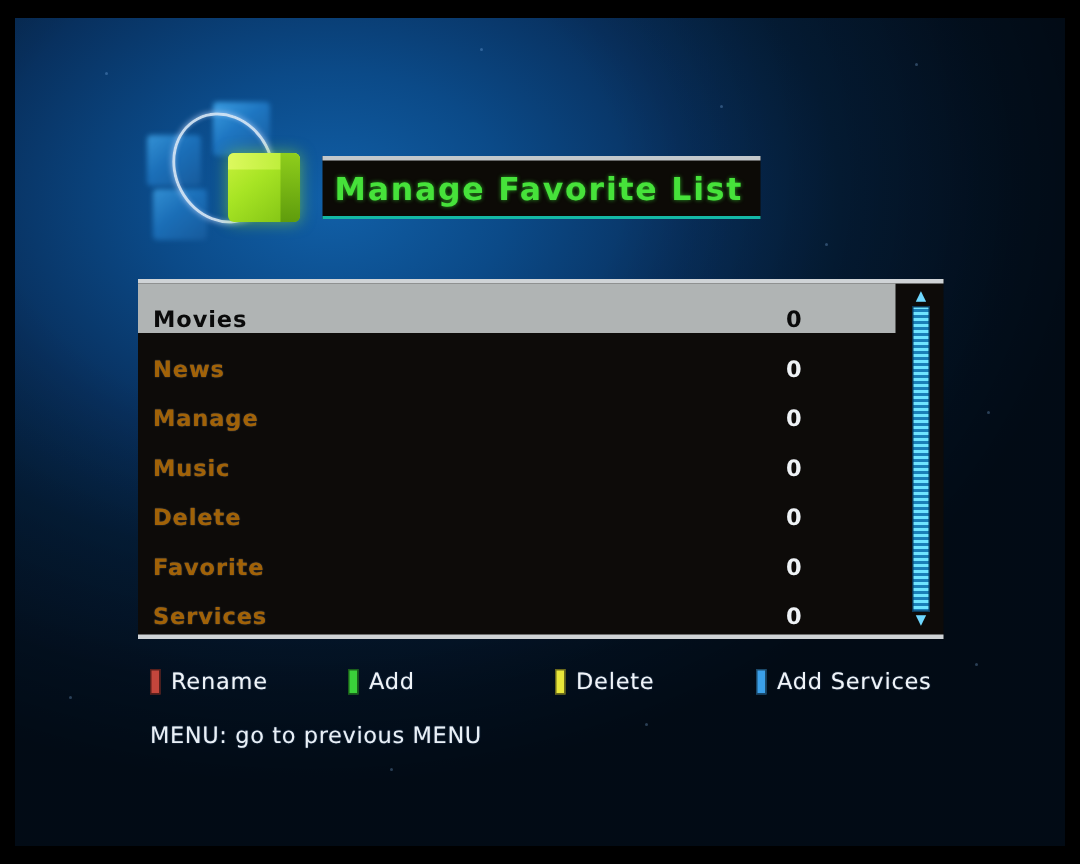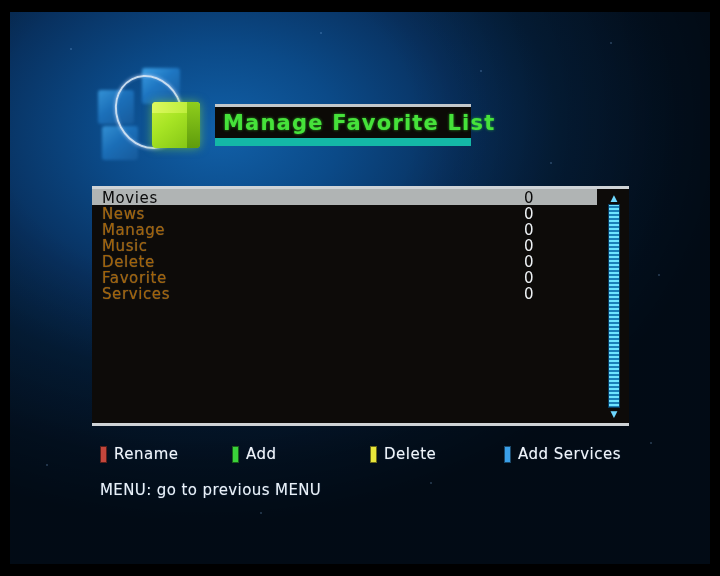--- a/index.html
+++ b/index.html
@@ -96,25 +96,25 @@
     border-radius: 50%;
     transform: rotate(-28deg);
     box-shadow: 0 0 4px rgba(190,215,255,.8), inset 0 0 3px rgba(180,210,255,.5);
   }
 
   
   #title-banner {
     position: absolute;
     left: 215px;
     top: 104px;
-    width: 256px;
+    width: 292px;
     height: 42px;
     background: #0c0a06;
     border-top: 3px solid #c3c8cb;
-    border-bottom: 8px solid #14b8a6;
+    border-bottom: 2px solid #14b8a6;
     box-sizing: border-box;
     display: flex;
     align-items: center;
   }
   #title-text {
     margin-left: 8px;
     color: #46e23a;
     font-family: "DejaVu Sans", sans-serif;
     font-size: 21px;
     font-weight: bold;
@@ -135,24 +135,25 @@
     border-bottom: 3px solid #cfd3d6;
     box-sizing: border-box;
   }
   #list-rows {
     position: absolute;
     left: 0; top: 0;
     width: 505px;
   }
   .row {
     position: relative;
-    height: 16px;
+    height: 33px;
     display: flex;
-    align-items: flex-start;
+    align-items: flex-end;
     box-sizing: border-box;
+    font-weight: bold;
   }
   .row.selected {
     background: #b0b4b4;
   }
   .row-label {
     margin-left: 10px;
     font-family: "DejaVu Sans", sans-serif;
     font-size: 15px;
     letter-spacing: .6px;
     white-space: nowrap;

